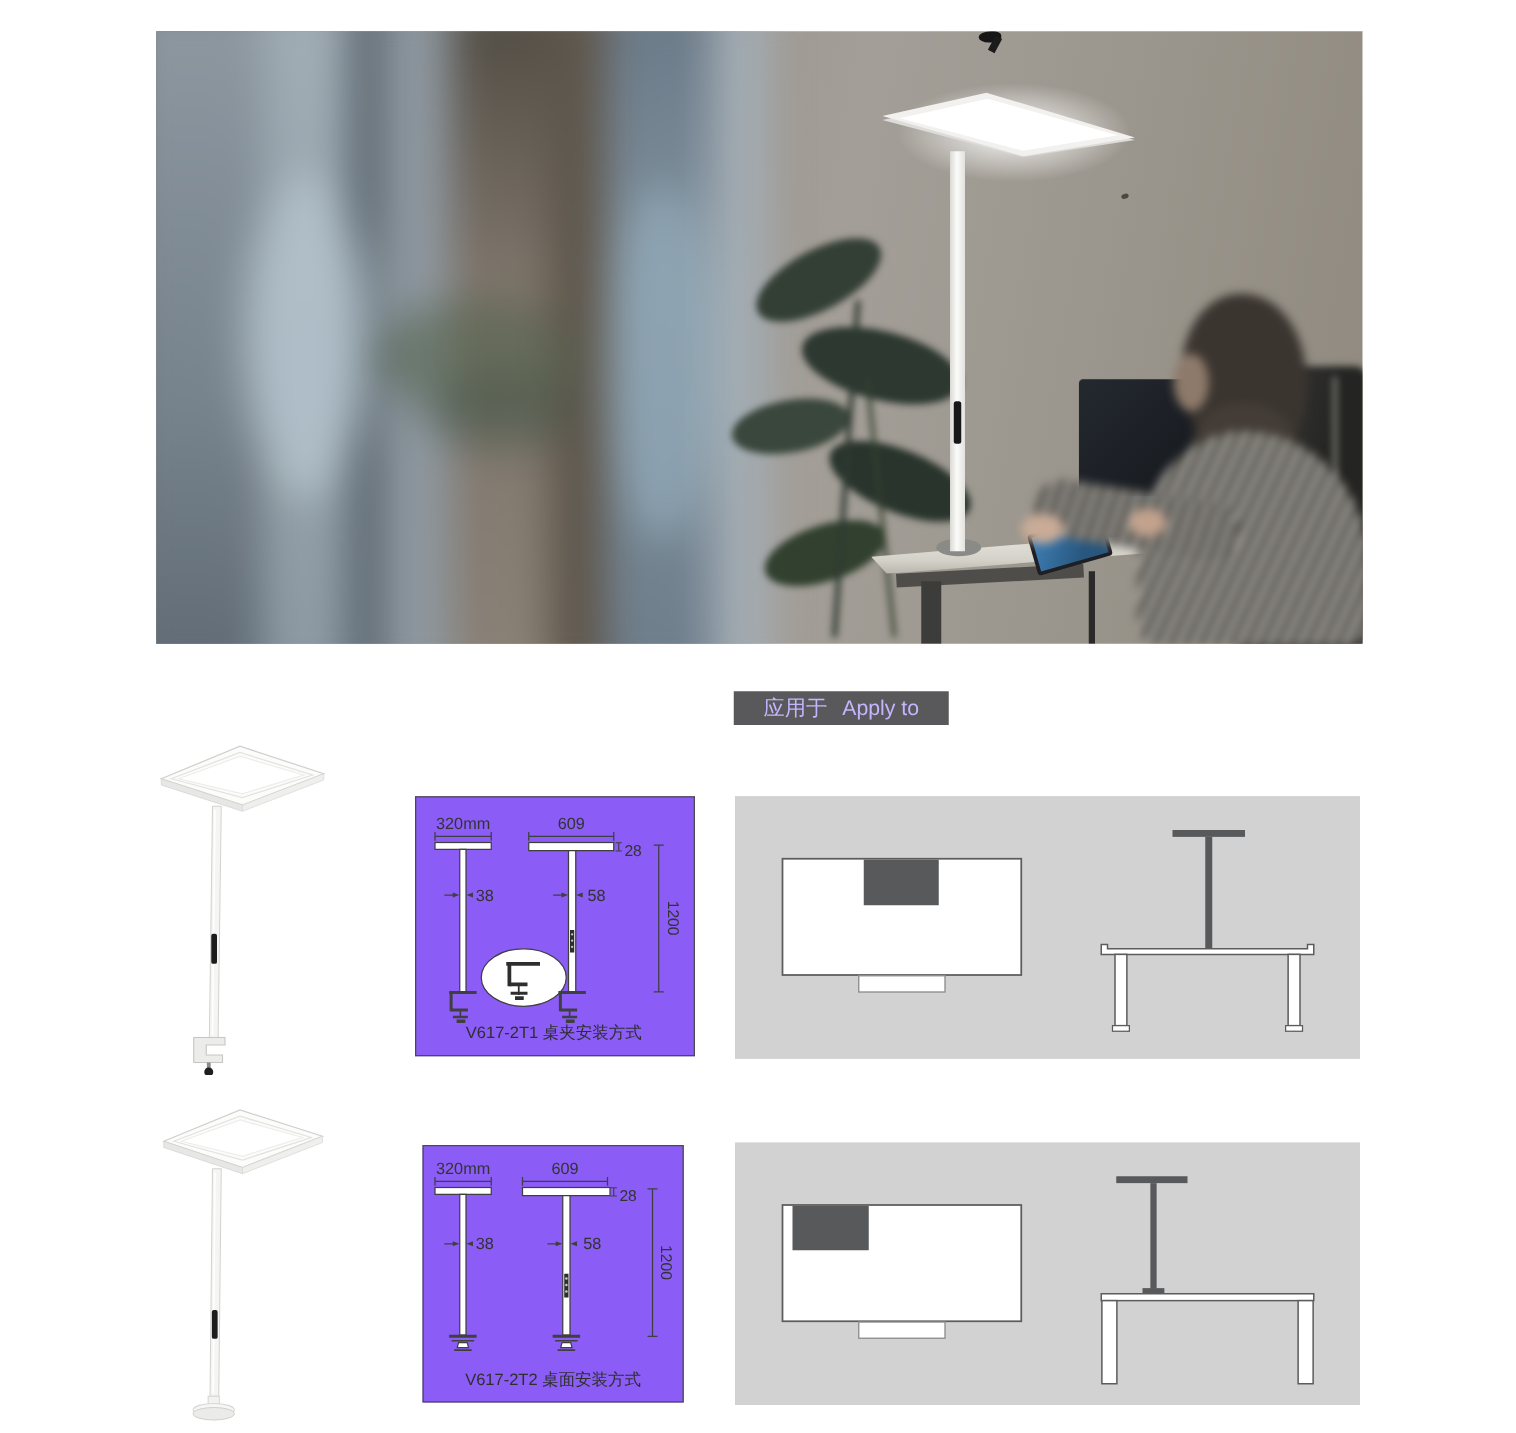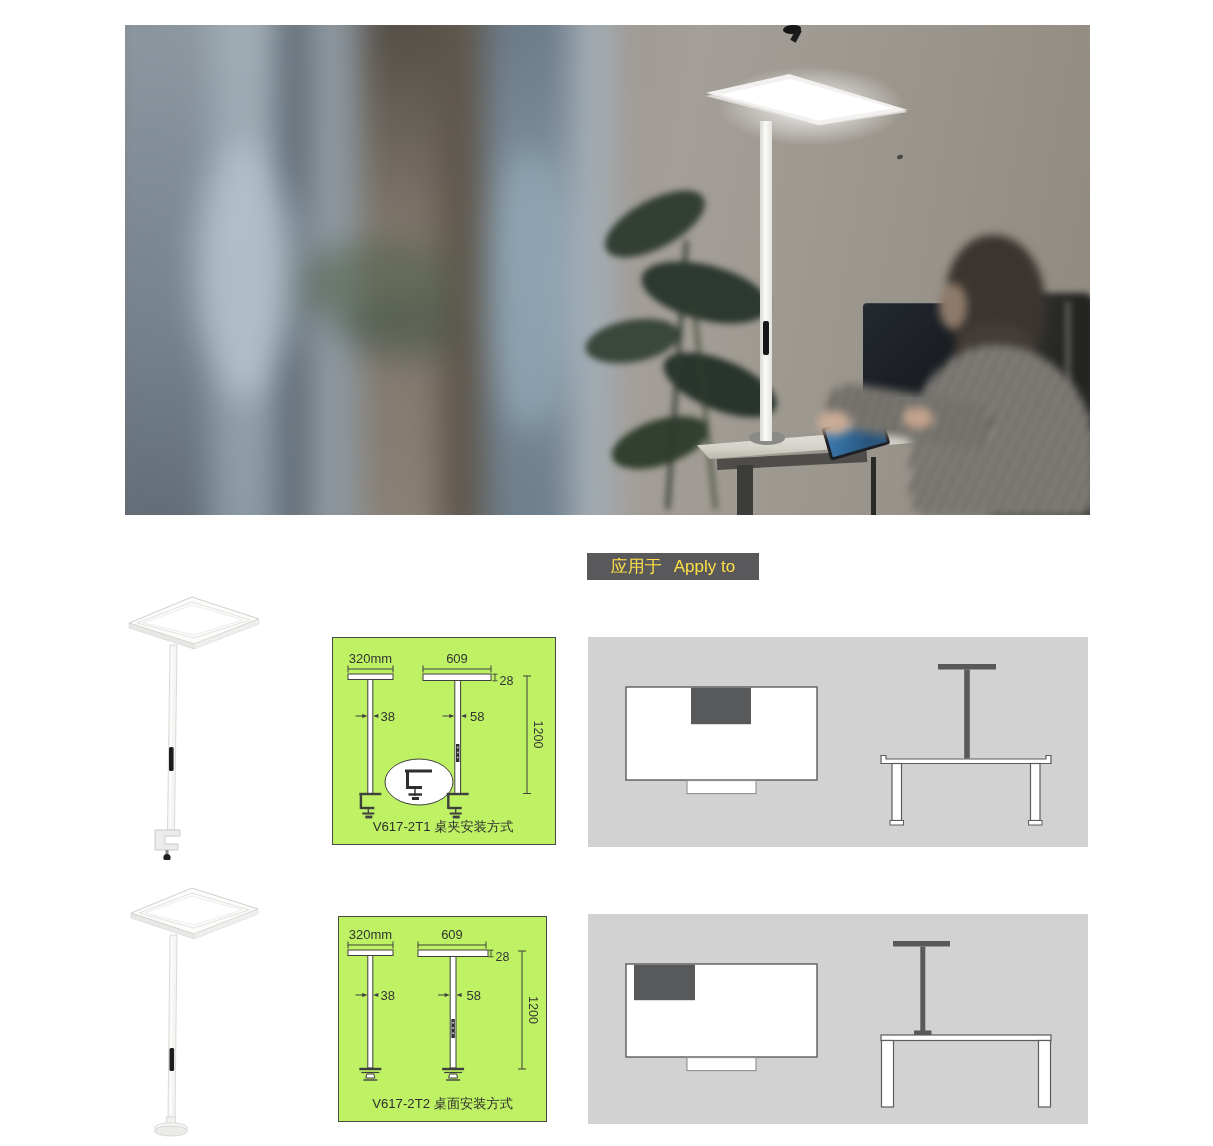--- a/index.html
+++ b/index.html
@@ -5,23 +5,23 @@
   html,body{margin:0;padding:0;background:#fff;}
   body{font-family:"Liberation Sans","DejaVu Sans",sans-serif;}
   .page{position:relative;width:1213px;height:1146px;background:#fff;overflow:hidden;}
   .ab{position:absolute;}
   
   .hero{left:125px;top:25px;width:965px;height:490px;overflow:hidden;background:linear-gradient(100deg,#56524e 0%,#6e6a66 6%,#8a857f 16%,#98938c 30%,#a39e97 55%,#9a958c 78%,#8f897f 100%);}
   .blurA{filter:blur(16px);}
   .blurB{filter:blur(3px);}
   .blurC{filter:blur(4px);}
   
-  .apply-bar{left:587px;top:553px;width:172px;height:27px;background:#59595b;color:#fde047;display:flex;align-items:center;justify-content:center;gap:12px;font-size:17px;}
+  .apply-bar{left:587px;top:553px;width:172px;height:27px;background:#59595b;color:#c4b5fd;display:flex;align-items:center;justify-content:center;gap:12px;font-size:17px;}
   
-  .draw-box{background:#bef264;border:1px solid #4a4a4a;}
+  .draw-box{background:#8b5cf6;border:1px solid #4a4a4a;}
   .box1{left:332px;top:637px;width:222px;height:206px;}
   .box2{left:338px;top:916px;width:207px;height:204px;}
   .panel{background:#d2d2d3;}
   .panel1{left:588px;top:637px;width:500px;height:210px;}
   .panel2{left:588px;top:914px;width:500px;height:210px;}
   .prod1{left:128px;top:592px;width:164px;height:268px;}
   .prod2{left:130px;top:885px;width:160px;height:255px;}
   svg text{font-family:"Liberation Sans","DejaVu Sans",sans-serif;fill:#333;}
   .dim-t{font-size:13px;}
   .dim-s{font-size:12.5px;}

